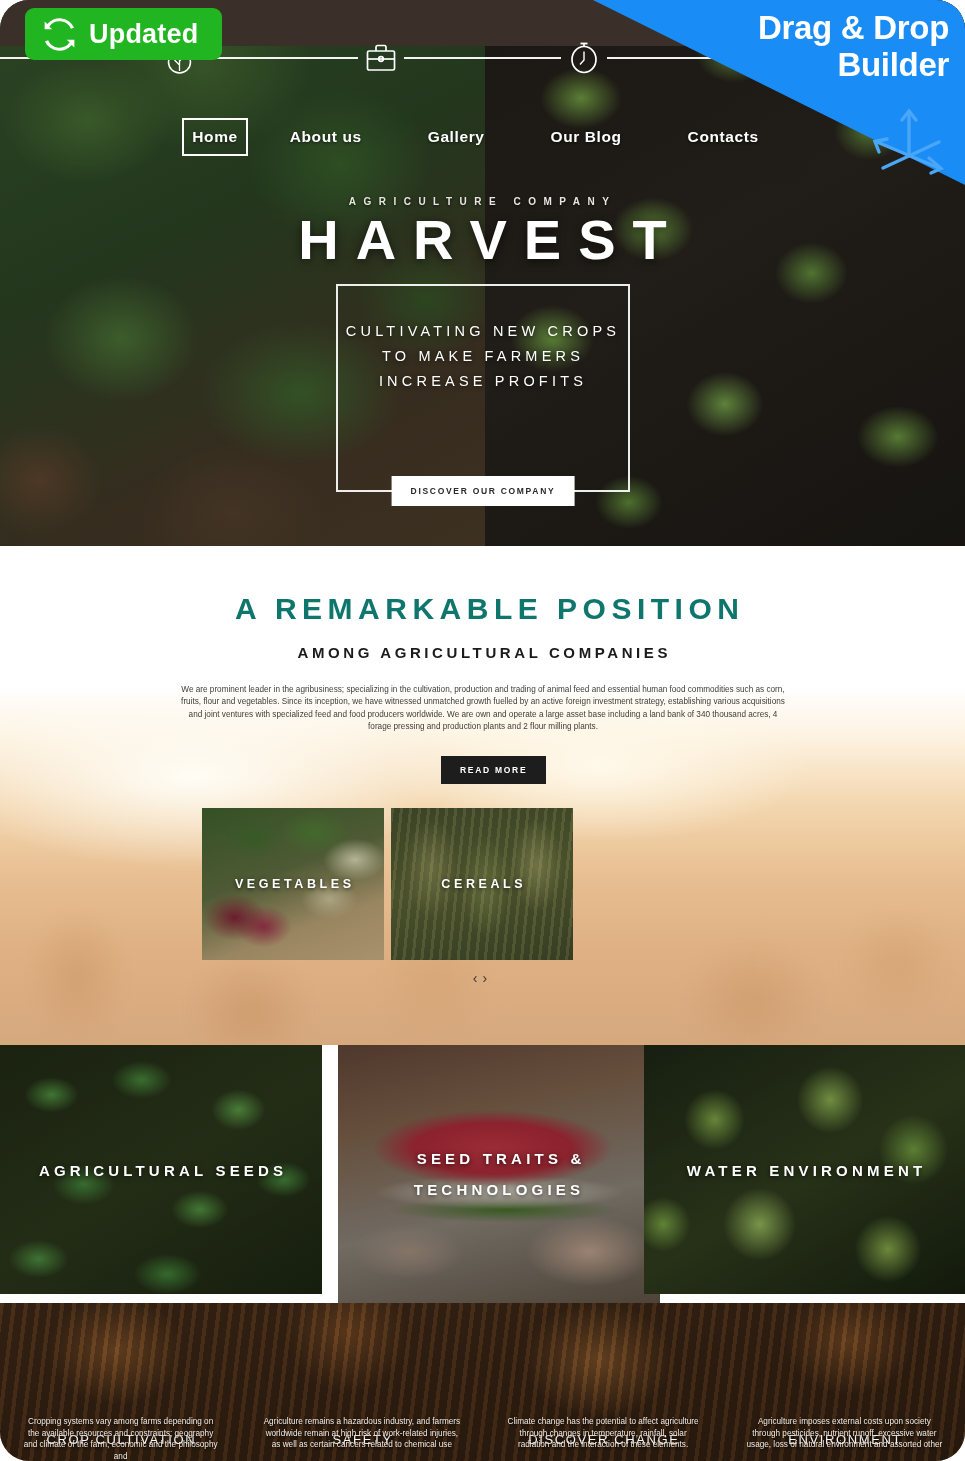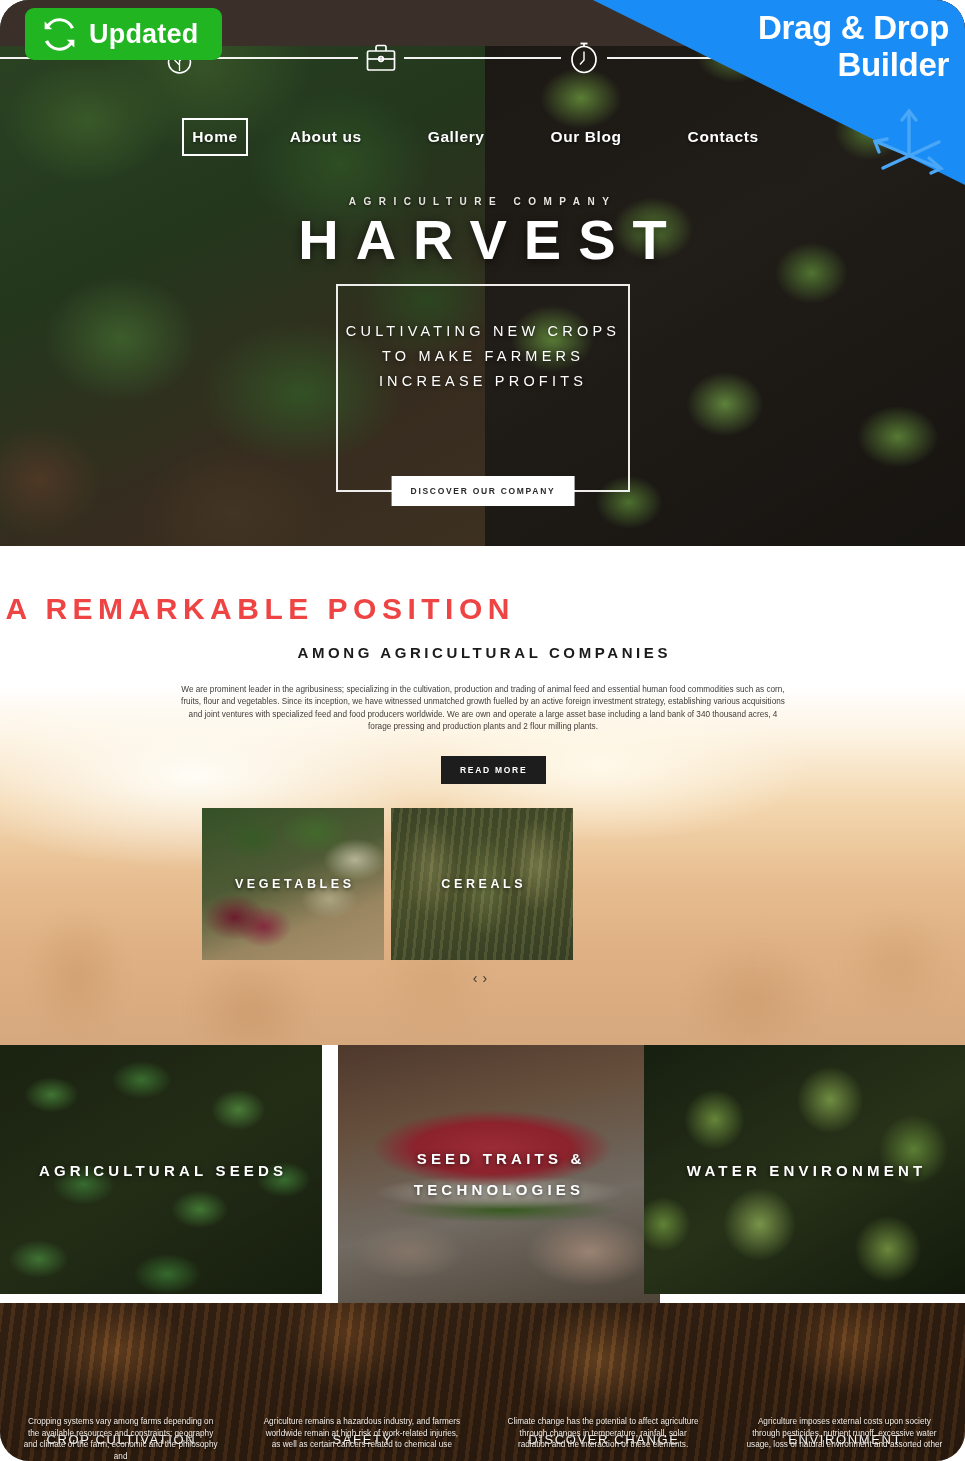--- a/index.html
+++ b/index.html
@@ -133,23 +133,23 @@
     background:
       radial-gradient(ellipse 70px 95px at 8% 70%, rgba(198,146,96,.45) 0%, rgba(198,146,96,0) 70%),
       radial-gradient(ellipse 90px 80px at 26% 85%, rgba(186,134,86,.35) 0%, rgba(186,134,86,0) 70%),
       radial-gradient(ellipse 80px 90px at 45% 72%, rgba(205,155,104,.35) 0%, rgba(205,155,104,0) 70%),
       radial-gradient(ellipse 100px 85px at 78% 80%, rgba(190,138,90,.35) 0%, rgba(190,138,90,0) 70%),
       radial-gradient(ellipse 75px 80px at 93% 65%, rgba(200,150,100,.35) 0%, rgba(200,150,100,0) 70%);
     filter:blur(6px);
   }
 
   .sec-title {
-    position:absolute; left:0; top:592px; width:965px; 
-    color:#ef4444; font-size:30px; font-weight:bold; letter-spacing:5.5px;
-    text-indent:5.5px; z-index:5;
+    position:absolute; left:0; top:592px; width:965px; text-align:center;
+    color:#0f766e; font-size:30px; font-weight:bold; letter-spacing:5.5px;
+    text-indent:5.5px; z-index:5;padding-left:9px;
   }
   .sec-sub {
     position:absolute; left:0; top:644px; width:965px; text-align:center;
     color:#1b1b1b; font-size:15px; font-weight:bold; letter-spacing:3.6px;
     text-indent:3.6px; z-index:5;
   }
   .sec-body {
     position:absolute; left:181px; top:684px; width:604px; text-align:center;
     color:#3f3c38; font-size:8.2px; line-height:12.4px; z-index:5;
   }

